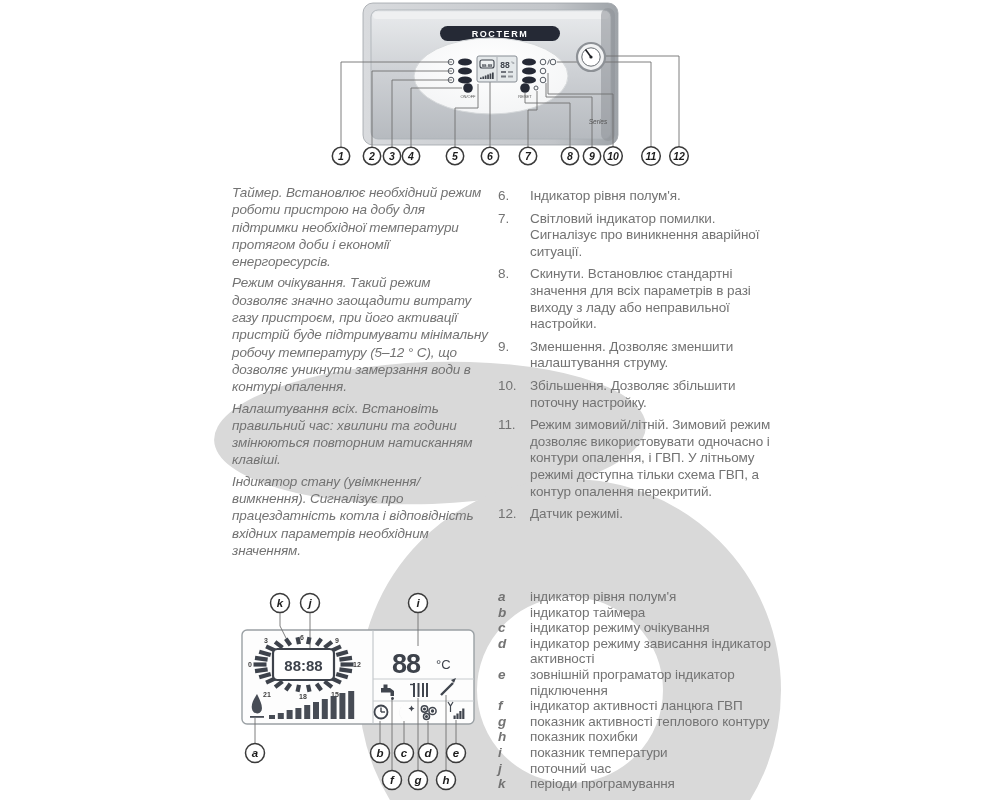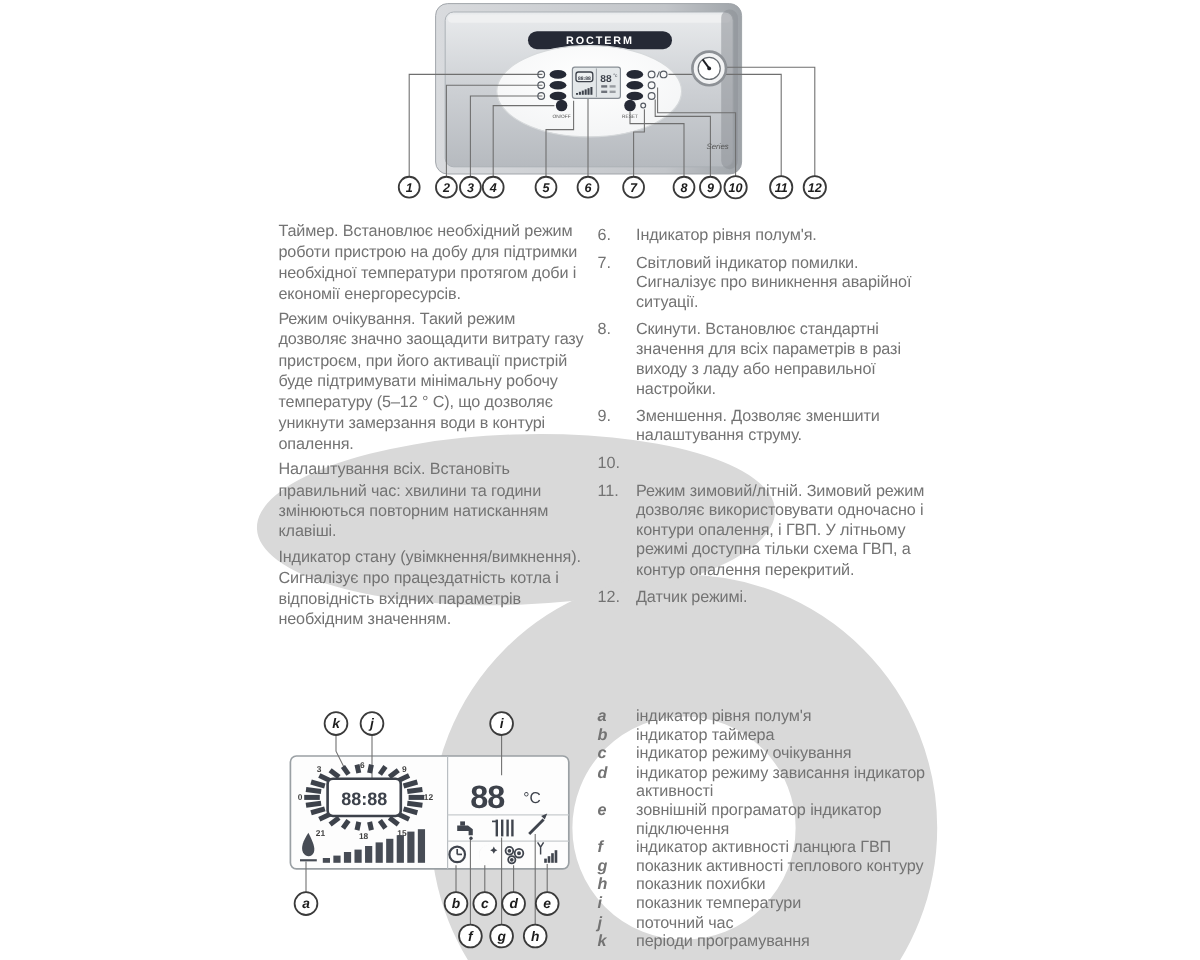--- a/index.html
+++ b/index.html
@@ -1,20 +1,20 @@
 <!DOCTYPE html>
 <html><head>
 <meta charset="utf-8">
 <style>
   html,body{margin:0;padding:0;background:#fff;}
   .page{position:relative;width:1000px;height:800px;background:#ffffff;overflow:hidden;
         font-family:"Liberation Sans",sans-serif;color:#737373;}
   .gfx{position:absolute;left:0;top:0;width:1000px;height:800px;}
   .col-left{position:absolute;left:232px;top:184px;width:257px;
-            font-size:13.5px;line-height:17.3px;letter-spacing:-0.1px;}
+            font-size:13.5px;line-height:17.3px;letter-spacing:-0.1px;font-style:italic;}
   .col-left p{margin:0 0 4px 0;}
   .col-right{position:absolute;left:498px;top:188px;width:280px;
              font-size:13.5px;line-height:16.6px;letter-spacing:-0.1px;}
   .item{display:flex;margin-bottom:6px;}
   .item .n{width:32px;flex:none;}
   .legend{position:absolute;left:498px;top:589px;width:284px;
           font-size:13.5px;line-height:15.6px;letter-spacing:-0.1px;}
   .lrow{display:flex;}
   .lrow .k{width:32px;flex:none;font-weight:bold;font-style:italic;}
   text{font-family:"Liberation Sans",sans-serif;}
@@ -336,20 +336,21 @@
   <div class="item">
     <span class="n">8.</span>
     <span>Скинути. Встановлює стандартні значення для всіх параметрів в разі виходу з ладу або неправильної настройки.</span>
   </div>
   <div class="item">
     <span class="n">9.</span>
     <span>Зменшення. Дозволяє зменшити налаштування струму.</span>
   </div>
   <div class="item">
     <span class="n">10.</span>
+    <span>Збільшення. Дозволяє збільшити поточну настройку.</span>
   </div>
   <div class="item">
     <span class="n">11.</span>
     <span>Режим зимовий/літній. Зимовий режим дозволяє використовувати одночасно і контури опалення, і ГВП. У літньому режимі доступна тільки схема ГВП, а контур опалення перекритий.</span>
   </div>
   <div class="item">
     <span class="n">12.</span>
     <span>Датчик режимі.</span>
   </div>
 </div>

